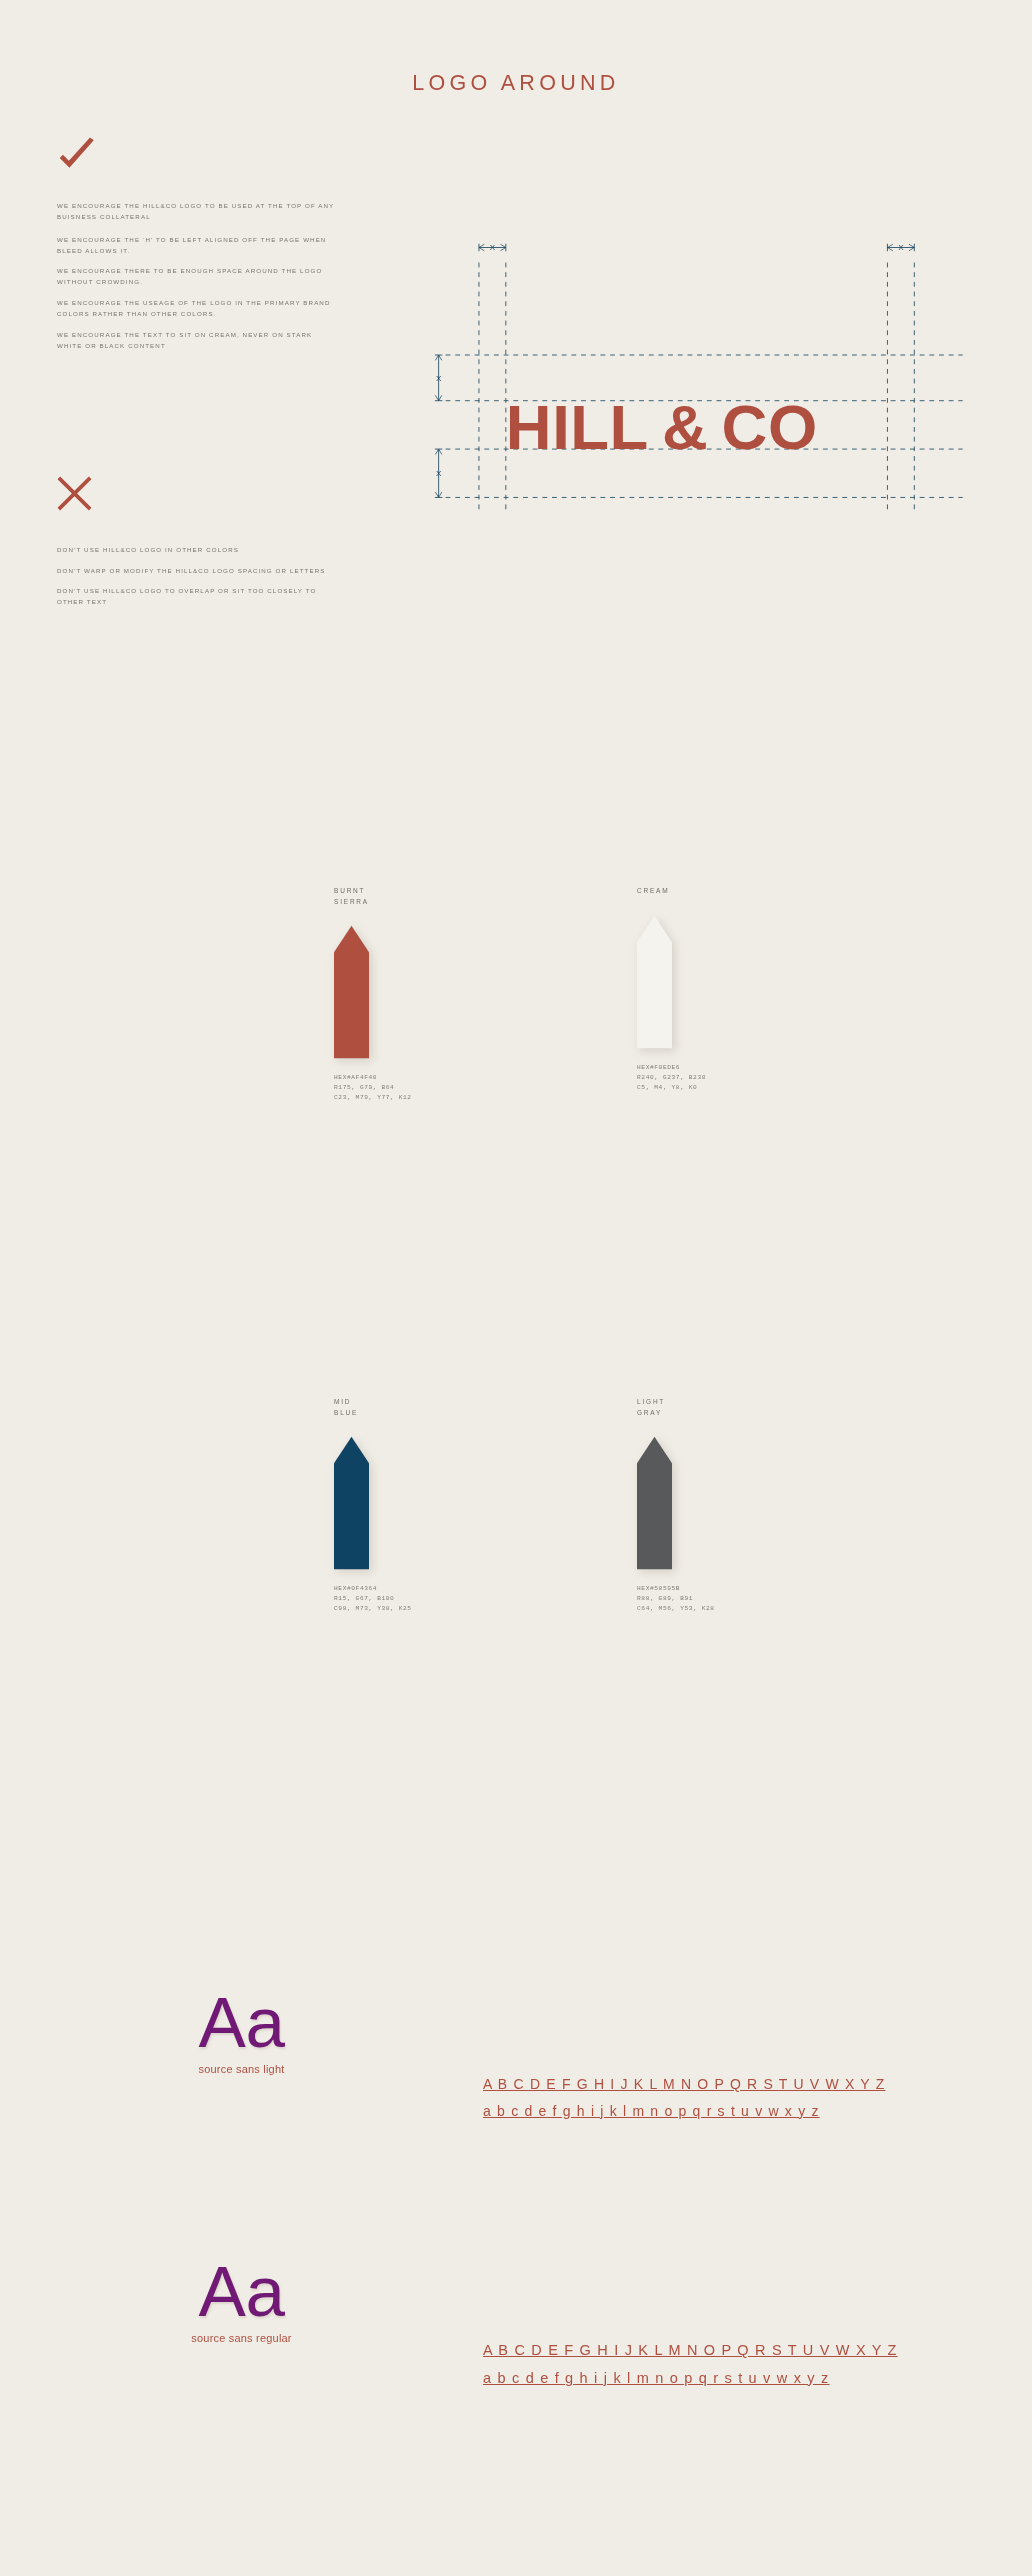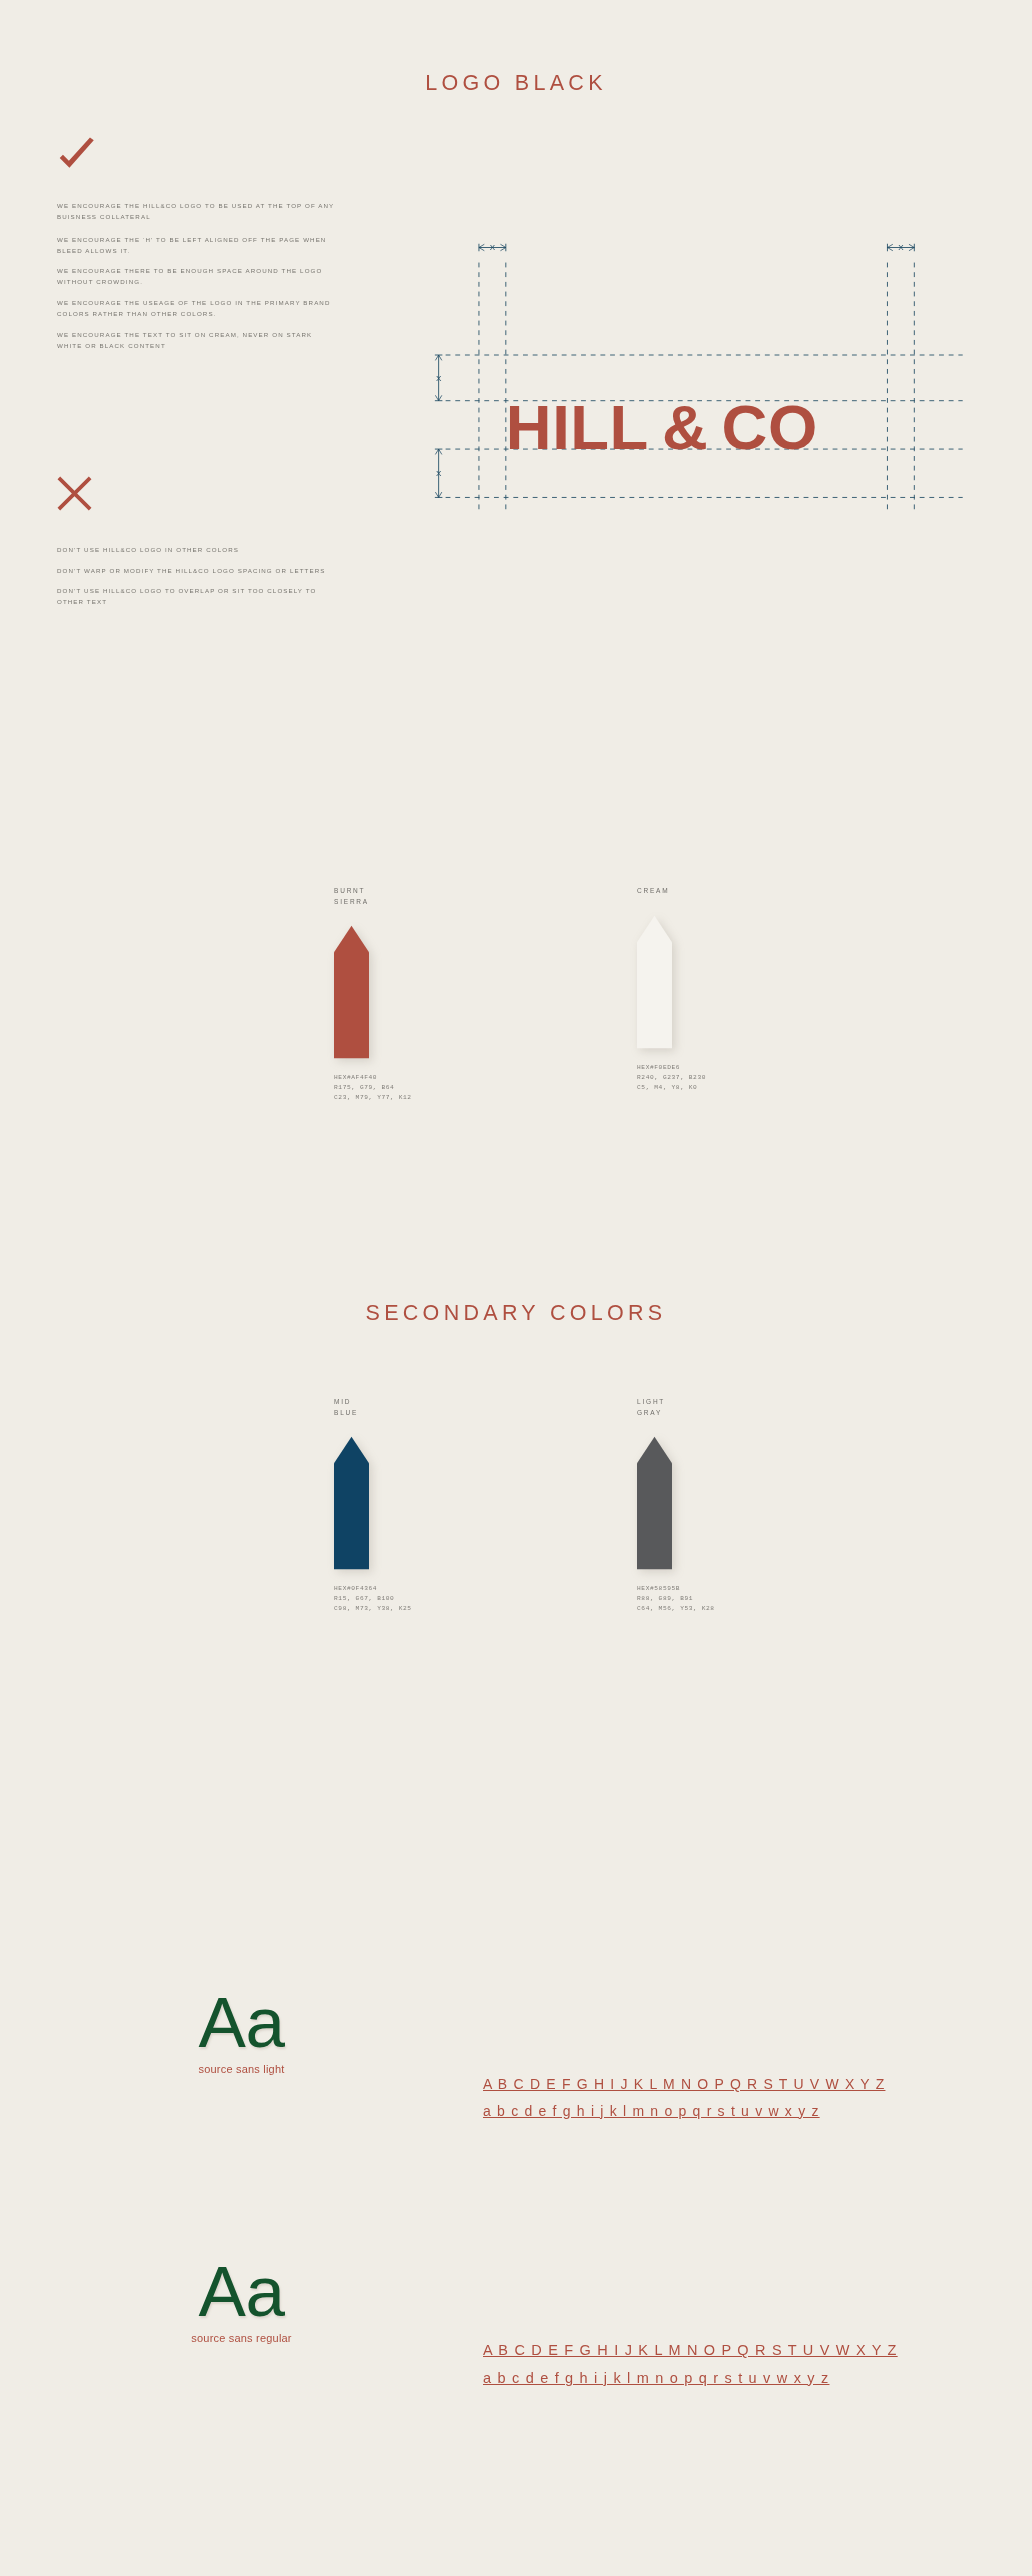--- a/index.html
+++ b/index.html
@@ -72,21 +72,21 @@
     font-size: 6.2px;
     line-height: 1.62;
     letter-spacing: 0.6px;
     font-family: "Liberation Mono", monospace;
   }
   .swatch-specs div { white-space: nowrap; }
 
   
   .type-spec { position: absolute; }
   .aa {
-    color: #14532d;
+    color: #701a75;
     font-size: 71px;
     line-height: 0.96;
     font-family: "Liberation Sans", sans-serif;
     letter-spacing: -0.5px;
     text-shadow: 1.1px 1.6px 2.2px rgba(140,120,105,0.20);
     text-align: center;
   }
   .aa.light { font-weight: 300; }
   .aa.regular { font-weight: 400; }
   .aa-label {
@@ -106,21 +106,21 @@
   }
   .alphabet .row { letter-spacing: 1.2px; line-height: 1.9; text-decoration: underline; }
   .alphabet.light { font-weight: 300; font-size: 14px; }
   .alphabet.regular { font-weight: 500; font-size: 14.5px; }
 </style>
 </head>
 <body>
 
 <div class="page">
 
-  <div class="section-heading" style="top:71px;">LOGO BLACK</div>
+  <div class="section-heading" style="top:71px;">LOGO AROUND</div>
 
   <div class="usage-col" style="top:137px;">
     <div class="mark">
       <svg width="40" height="40" viewBox="0 0 74 74">
         <path d="M5 39 L23 57 L68 6 L61 1 L22 44 L11 33 Z" fill="#AF4F40"></path>
       </svg>
     </div>
     <div class="rule-group" style="margin-top:22.6px;">
       <div class="rule">WE ENCOURAGE THE HILL&amp;CO LOGO TO BE USED AT THE TOP OF ANY BUISNESS COLLATERAL</div>
       <div class="rule" style="margin-top:12px;">WE ENCOURAGE THE ‘H’ TO BE LEFT ALIGNED OFF THE PAGE WHEN BLEED ALLOWS IT.</div>
@@ -215,21 +215,20 @@
         <path d="M33 0 L66 50 L66 250 L0 250 L0 50 Z" fill="#F5F3EE"></path>
       </svg>
     </div>
     <div class="swatch-specs">
       <div>HEX#F0EDE6</div>
       <div>R240, G237, B230</div>
       <div>C5, M4, Y8, K0</div>
     </div>
   </div>
 
-  <div class="section-heading" style="top:1301px;">SECONDARY COLORS</div>
 
   <div class="swatch-block" style="left:334px; top:1397px;">
     <div class="swatch-name">MID</div>
     <div class="swatch-name">BLUE</div>
     <div class="swatch-shape">
       <svg width="35" height="134" viewBox="0 0 66 250">
         <path d="M33 0 L66 50 L66 250 L0 250 L0 50 Z" fill="#0F4364"></path>
       </svg>
     </div>
     <div class="swatch-specs">

